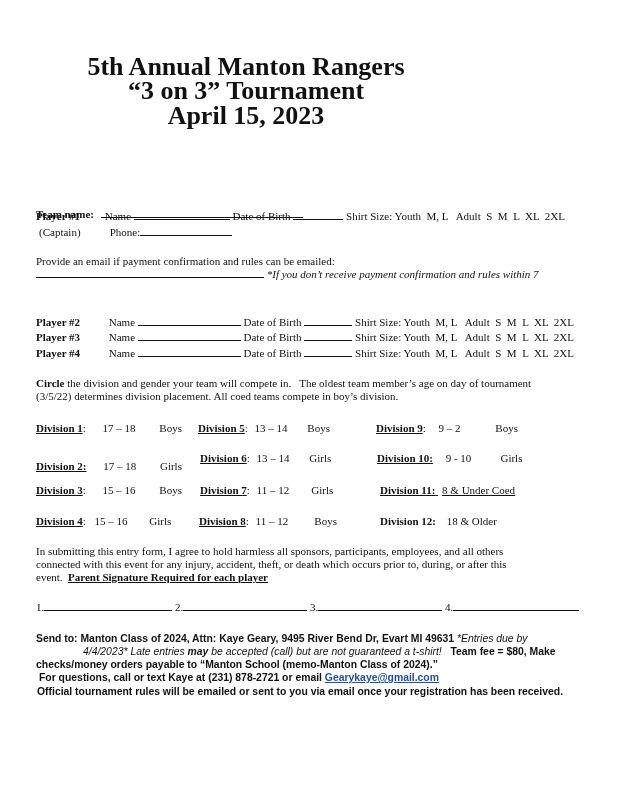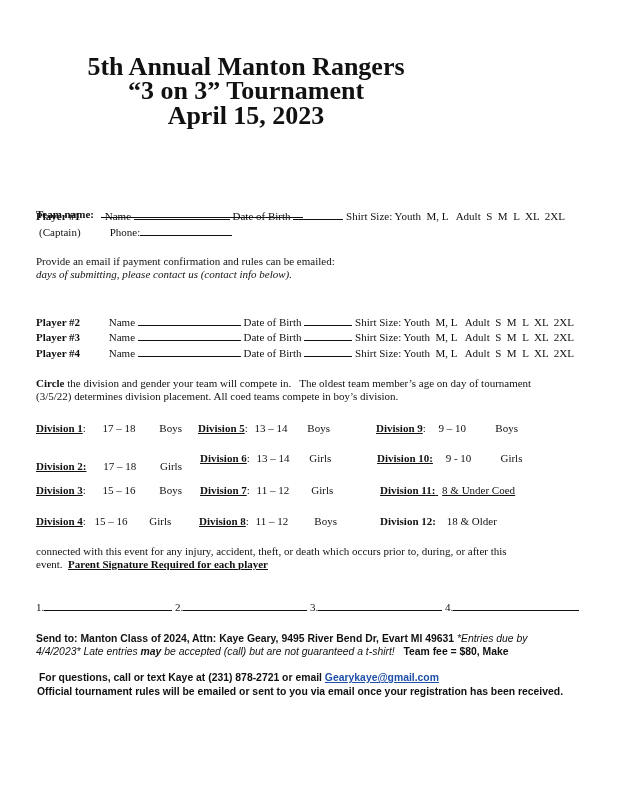--- a/index.html
+++ b/index.html
@@ -44,21 +44,24 @@
   <span class="line" style="width:50px;"></span>
   <span style="white-space:pre;">Shirt Size: Youth  M, L   Adult  S  M  L  XL  2XL</span>
 </div>
 <div class="abs" style="left:39px; top:226px;">
   <span style="display:inline-block; width:68px;">(Captain)</span>
   <span>Phone:</span><span class="line" style="width:92px;"></span>
 </div>
 
 <div class="para" style="top:255px;">
   <div>Provide an email if payment confirmation and rules can be emailed:</div>
-  <div class="i">days of submitting, please contact us (contact info below).</div>
+  <div>
+    <span class="line" style="width:228px;"></span>
+    <span class="i">*If you don’t receive payment confirmation and rules within 7</span>
+  </div>
 </div>
 
 <div class="abs" style="left:36px; top:316px;">
   <span class="b" style="display:inline-block; width:70px;">Player #2</span>
   <span>Name</span>
   <span class="line" style="width:103px;"></span>
   <span>Date of Birth</span>
   <span class="line" style="width:48px;"></span>
   <span style="white-space:pre;">Shirt Size: Youth  M, L   Adult  S  M  L  XL  2XL</span>
 </div>
@@ -121,49 +124,51 @@
   <span>Girls</span>
 </div>
 <div class="abs" style="left:199px; top:515px;">
   <span class="b u">Division 8</span>:
   <span style="display:inline-block; margin-left:4px; width:56px;">11 – 12</span>
   <span>Boys</span>
 </div>
 
 <div class="abs" style="left:376px; top:422px;">
   <span class="b u">Division 9</span>:
-  <span style="display:inline-block; margin-left:10px; width:54px;">9 – 10</span>
+  <span style="display:inline-block; margin-left:10px; width:54px;">9 – 2</span>
   <span>Boys</span>
 </div>
 <div class="abs" style="left:377px; top:452px;">
   <span class="b u">Division 10:</span>
   <span style="display:inline-block; margin-left:10px; width:52px;">9 - 10</span>
   <span>Girls</span>
 </div>
 <div class="abs" style="left:380px; top:484px;text-decoration:underline;">
   <span class="b">Division 11:</span>
   <span style="margin-left:4px;">8 &amp; Under Coed</span>
 </div>
 <div class="abs" style="left:380px; top:515px;">
   <span class="b">Division 12:</span>
   <span style="margin-left:8px;">18 &amp; Older</span>
 </div>
 
 <div class="para" style="top:545px;">
+  <div>In submitting this entry form, I agree to hold harmless all sponsors, participants, employees, and all others</div>
   <div>connected with this event for any injury, accident, theft, or death which occurs prior to, during, or after this</div>
   <div style="white-space:pre;"><span>event.  </span><span class="b u">Parent Signature Required for each player</span></div>
 </div>
 
 <div class="abs" style="left:36px; top:601px;">
   <span>1.</span><span class="line" style="width:128px;"></span>
   <span>2.</span><span class="line" style="width:124px;"></span>
   <span>3.</span><span class="line" style="width:124px;"></span>
   <span>4.</span><span class="line" style="width:126px;"></span>
 </div>
 
 <div class="para sans" style="top:632px; font-size:10.4px; line-height: 13px;">
   <div style="white-space:pre;"><span class="b">Send to: Manton Class of 2024, Attn: Kaye Geary, 9495 River Bend Dr, Evart MI 49631 </span><span class="i">*Entries due by</span></div>
-  <div style="white-space:pre;"><span class="i">4/4/2023* Late entries </span><span class="i b">may</span><span class="i"> be accepted (call) but are not guaranteed a t-shirt!</span><span class="b">   Team fee = $80, Make</span></div>
+  <div style="white-space:pre;margin-left:47px;"><span class="i">4/4/2023* Late entries </span><span class="i b">may</span><span class="i"> be accepted (call) but are not guaranteed a t-shirt!</span><span class="b">   Team fee = $80, Make</span></div>
+  <div class="b">checks/money orders payable to “Manton School (memo-Manton Class of 2024).”</div>
 </div>
 <div class="abs sans b" style="left:39px; top:672px; font-size:10.4px;">
   <span>For questions, call or text Kaye at (231) 878-2721 or email </span><a class="email">Gearykaye@gmail.com</a>
 </div>
 <div class="abs sans b" style="left:37px; top:686px; font-size:10.4px;">Official tournament rules will be emailed or sent to you via email once your registration has been received.</div>
 
 </body></html>

